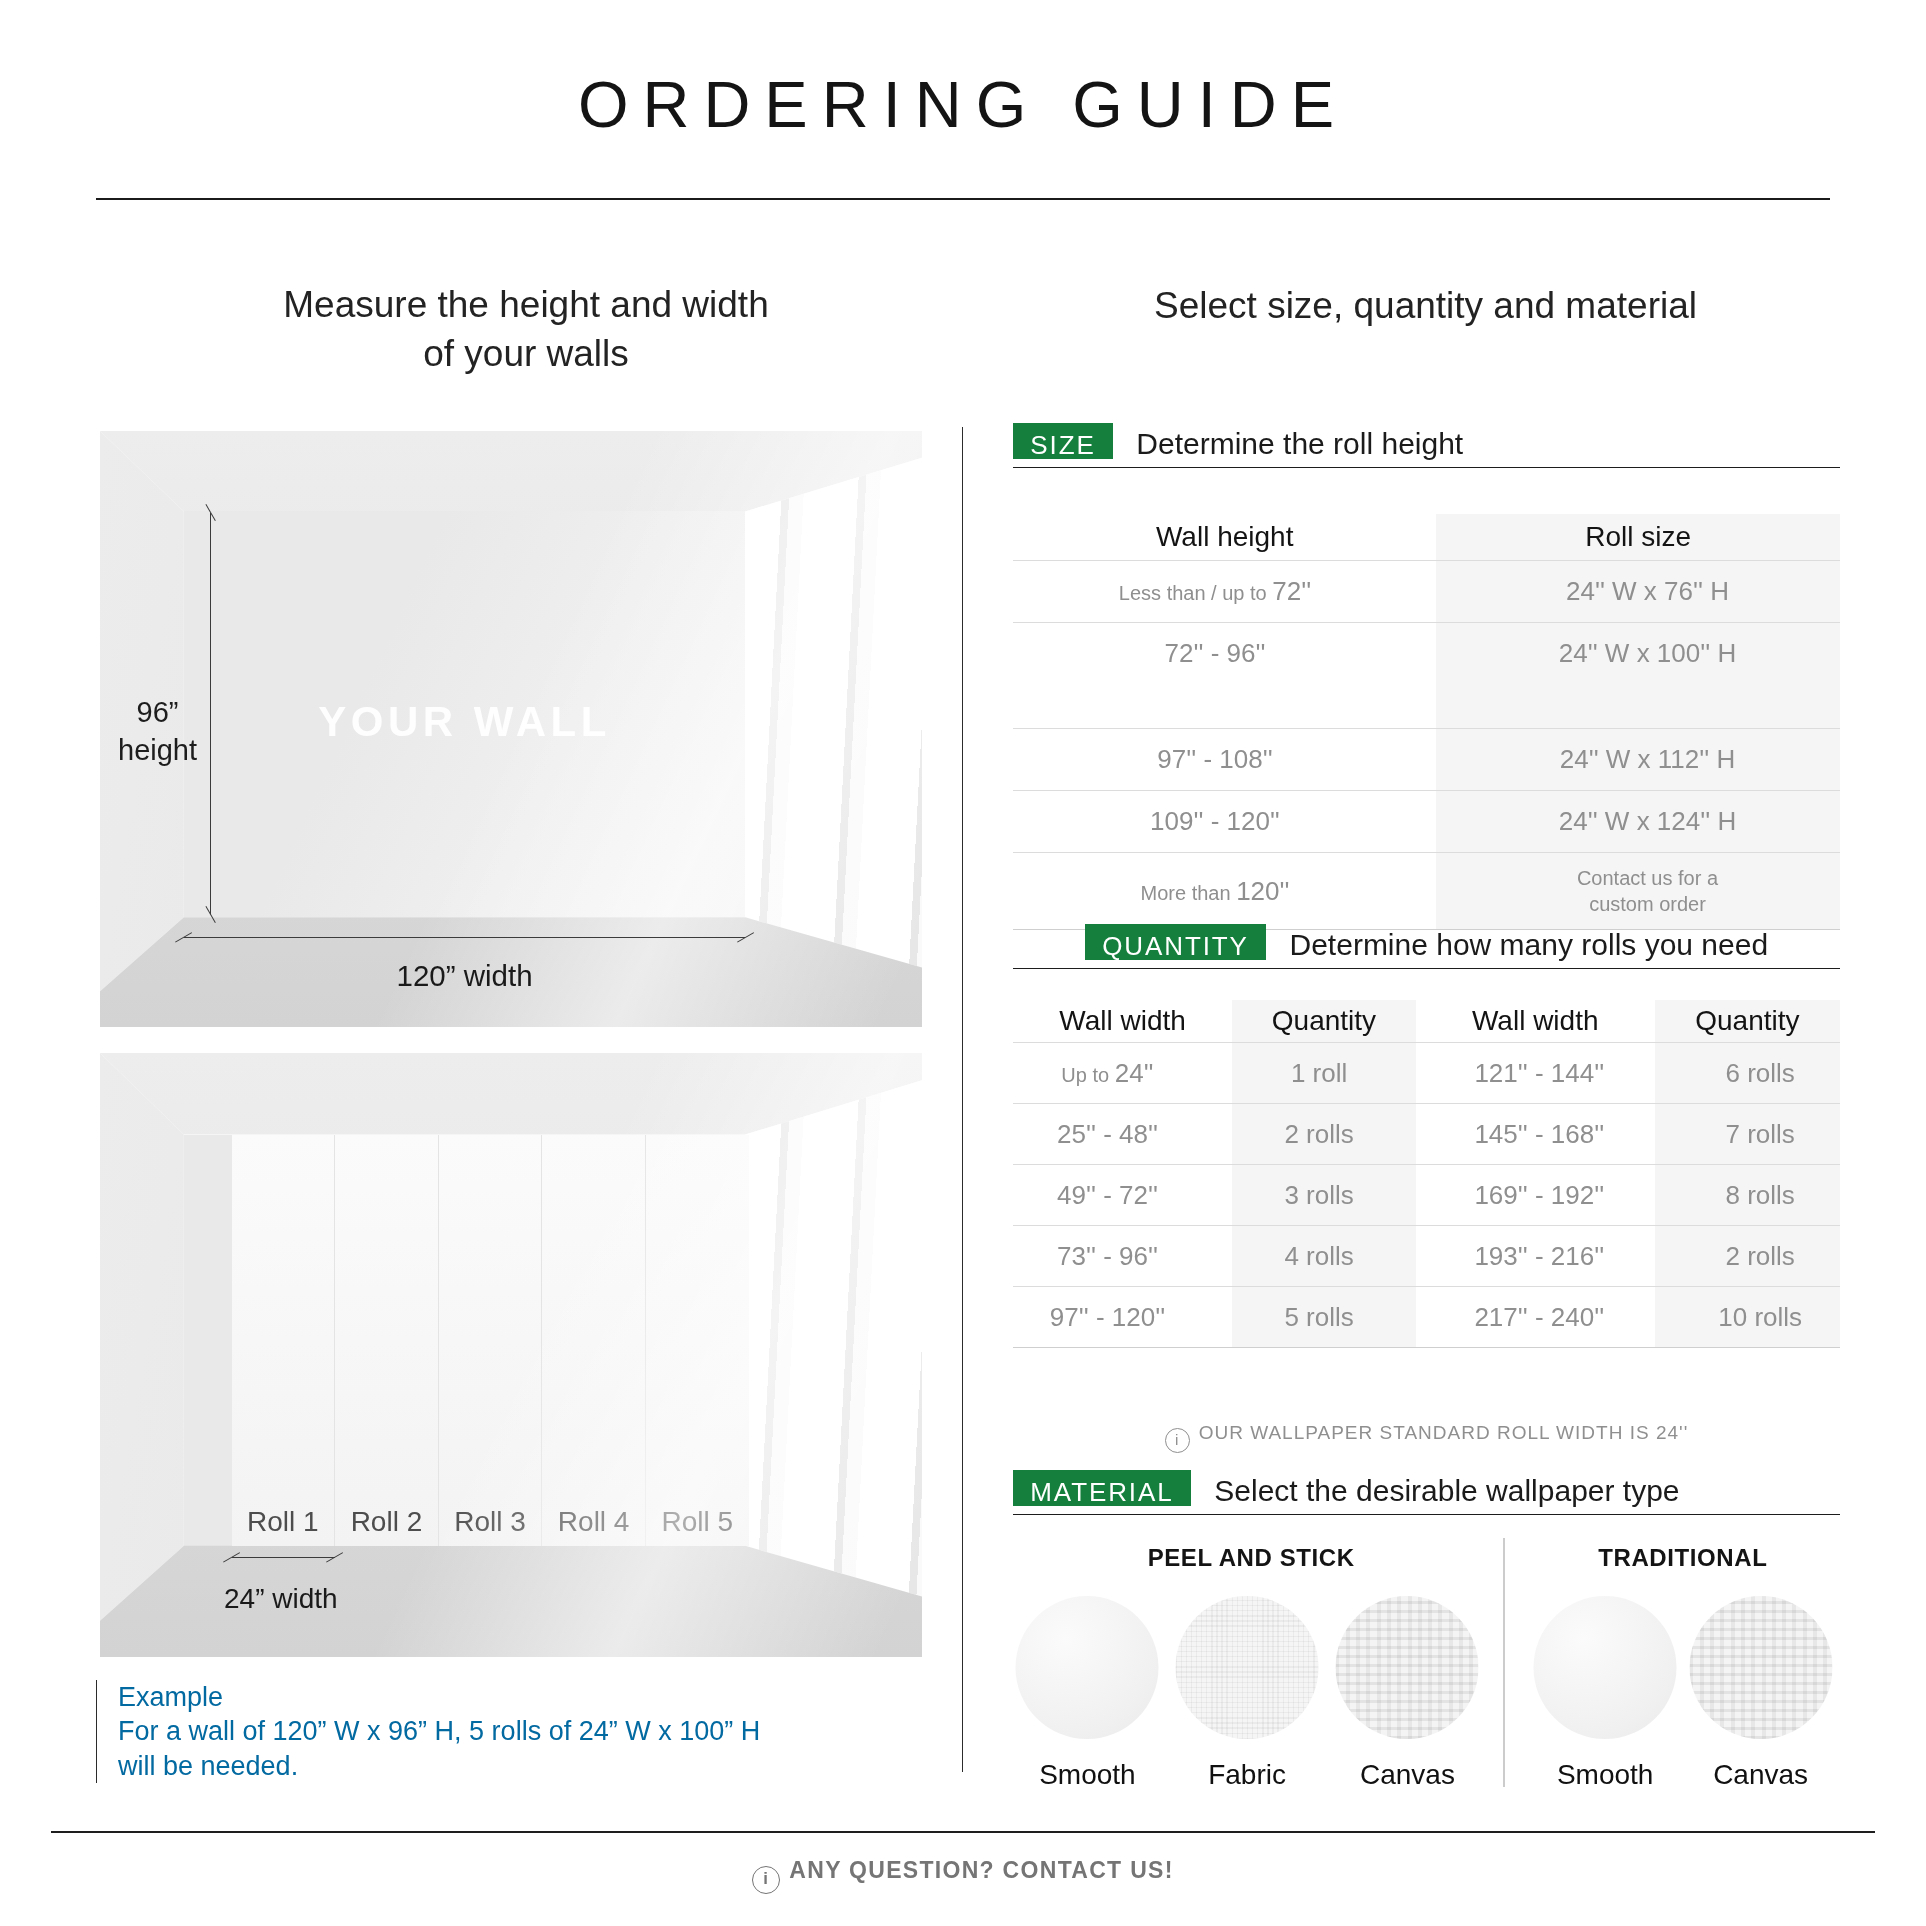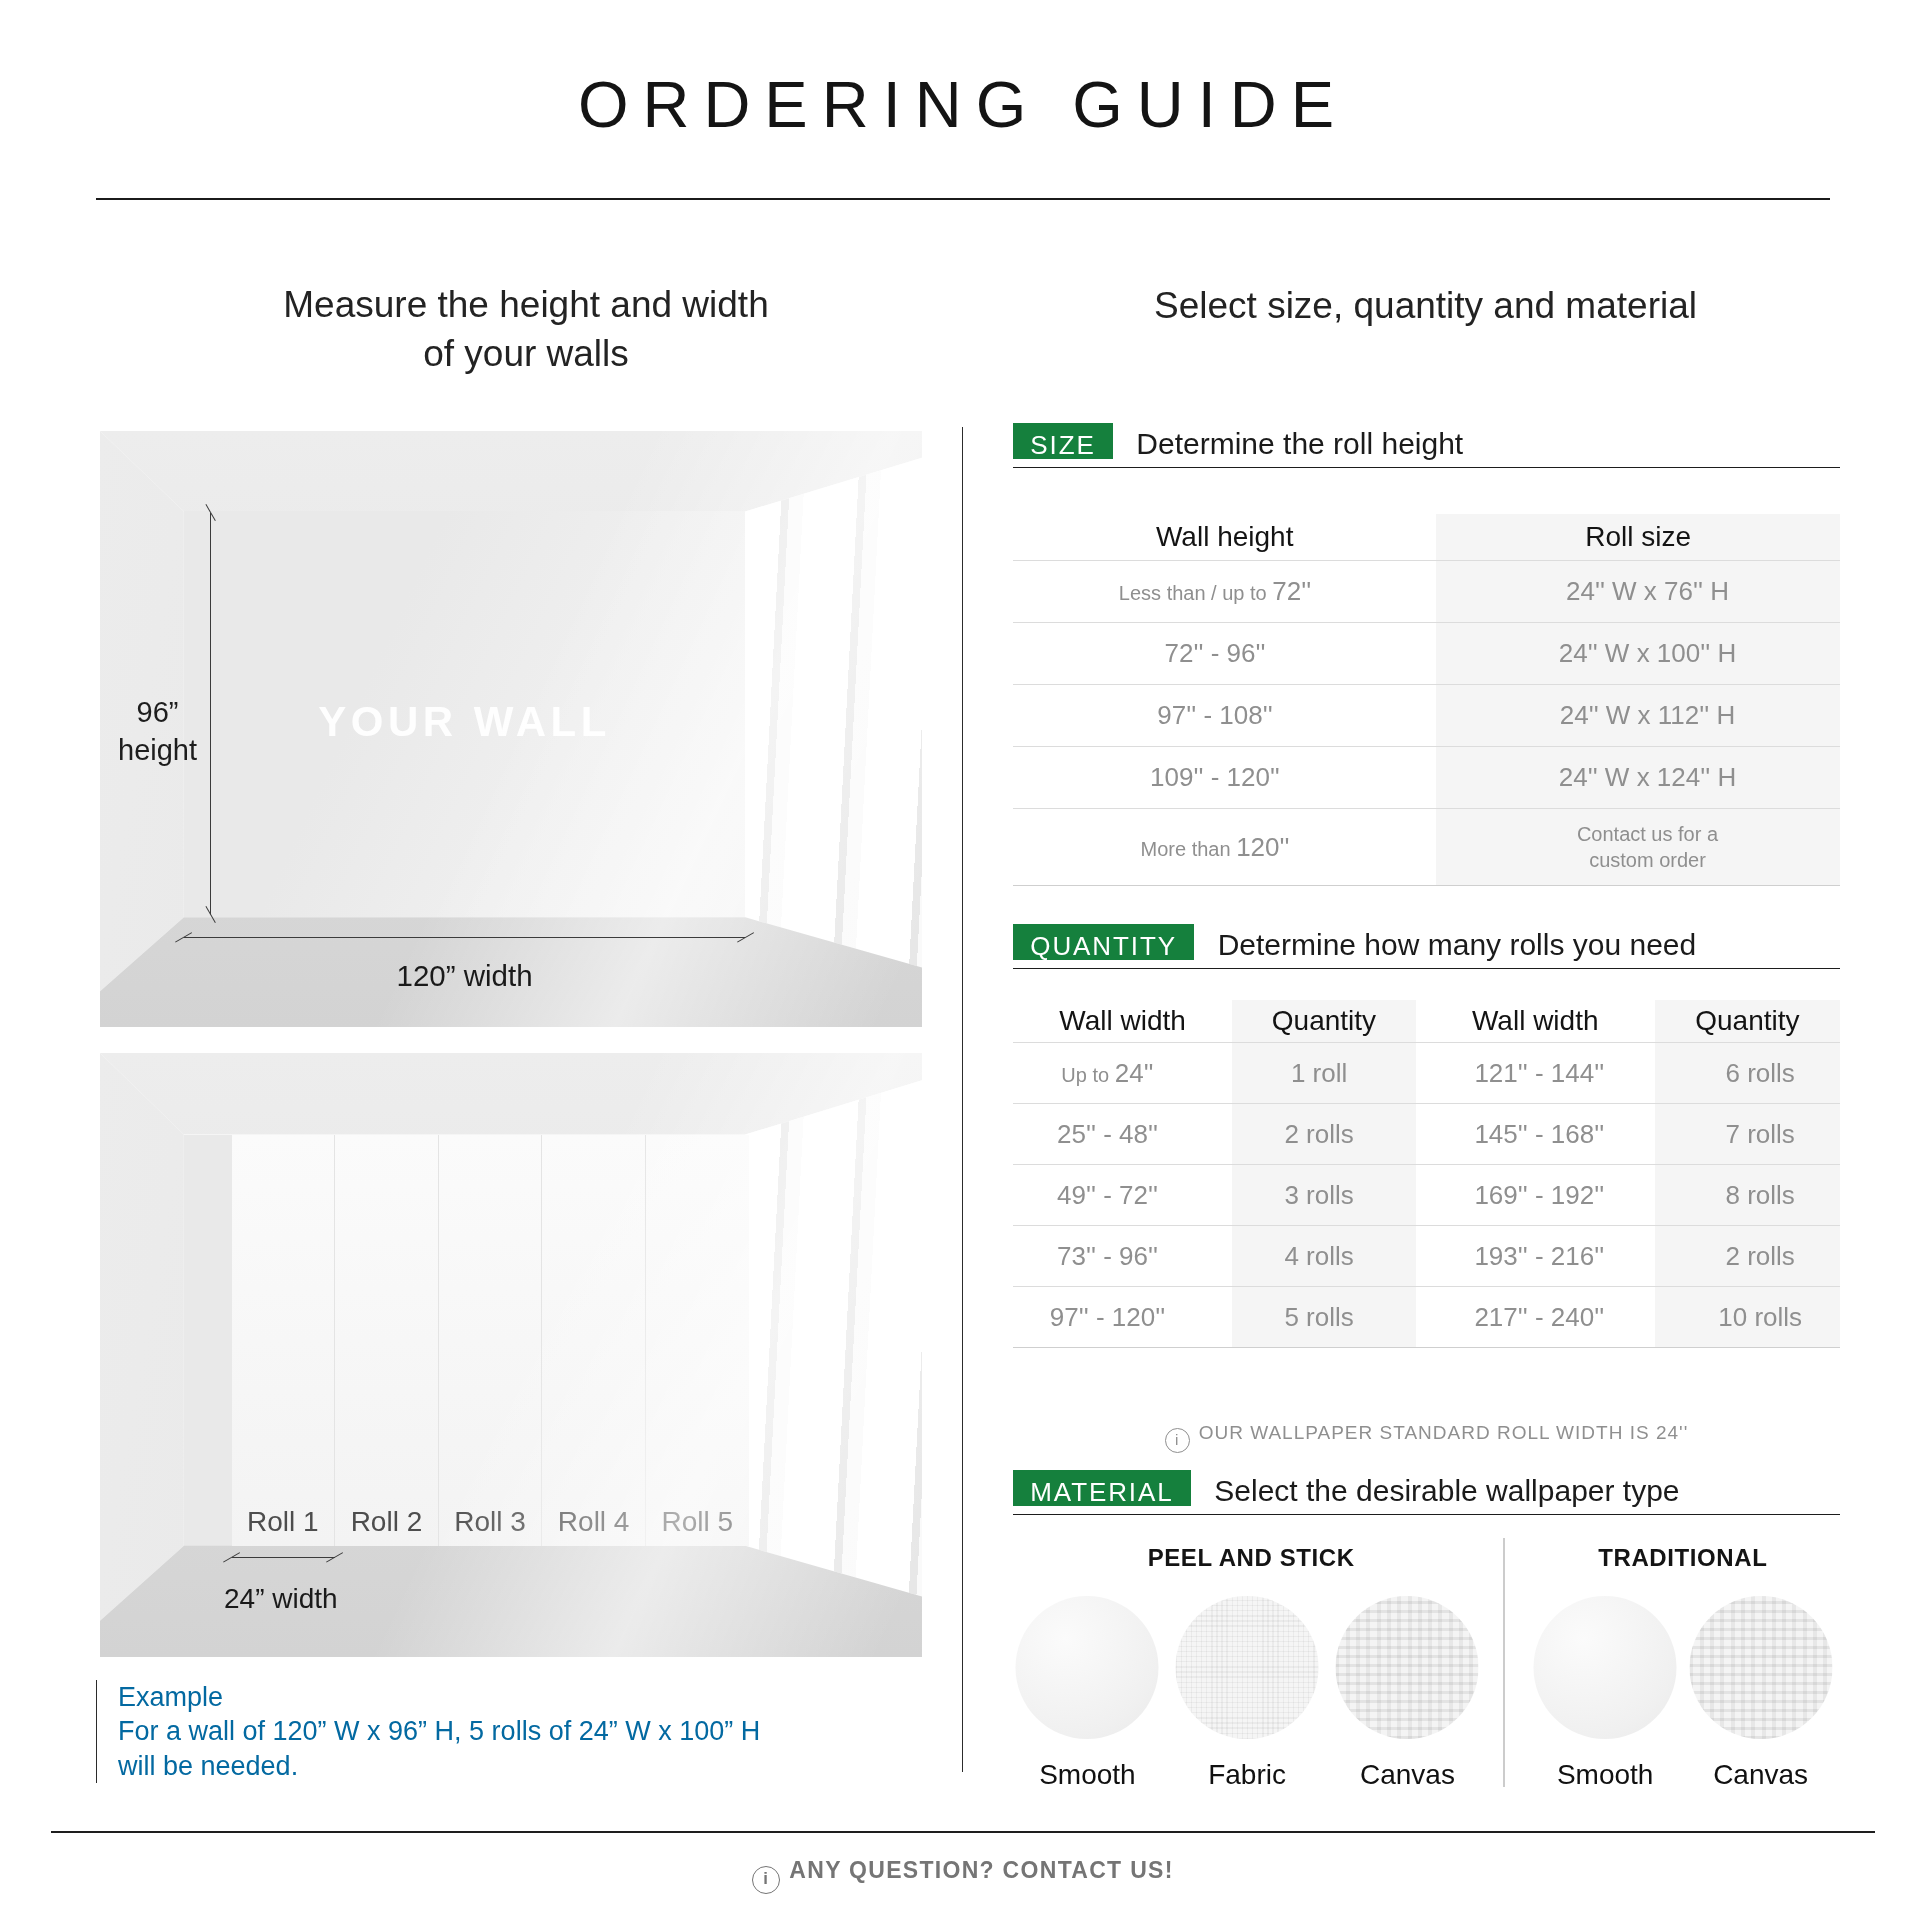--- a/index.html
+++ b/index.html
@@ -199,35 +199,35 @@
       <div class="th size-c2">Roll size</div>
     </div>
     <div class="tr" style="height:61px;">
       <div class="cell size-c1"><span class="prefix">Less than / up to </span><span>72''</span></div>
       <div class="cell size-c2">24'' W x 76'' H</div>
     </div>
     <div class="tr" style="height:61px;">
       <div class="cell size-c1"><span class="prefix"></span><span>72'' - 96''</span></div>
       <div class="cell size-c2">24'' W x 100'' H</div>
     </div>
-    <div class="tr" style="height:61px;">
+    <div class="tr" style="height:61px;margin-top:44px;">
       <div class="cell size-c1"><span class="prefix"></span><span>97'' - 108''</span></div>
       <div class="cell size-c2">24'' W x 112'' H</div>
     </div>
     <div class="tr" style="height:61px;">
       <div class="cell size-c1"><span class="prefix"></span><span>109'' - 120''</span></div>
       <div class="cell size-c2">24'' W x 124'' H</div>
     </div>
     <div class="tr" style="height:76px;">
       <div class="cell size-c1"><span class="prefix">More than </span><span>120''</span></div>
       <div class="cell size-c2 small"><span>Contact us for a custom order</span></div>
     </div>
   </div>
 
-  <div class="section-head" style="top:924px;">
+  <div class="section-head" style="top:924px;text-align:center;">
     <span class="badge">QUANTITY</span>
     <span class="subtitle">Determine how many rolls you need</span>
   </div>
 
   <div class="dtable" style="top:1000px;">
     <div class="colbg" style="left:26.5%;width:22.2%;"></div>
     <div class="colbg" style="left:77.6%;width:22.4%;"></div>
     <div class="tr" style="height:42px;">
       <div class="th q-c1">Wall width</div>
       <div class="th q-c2">Quantity</div>

